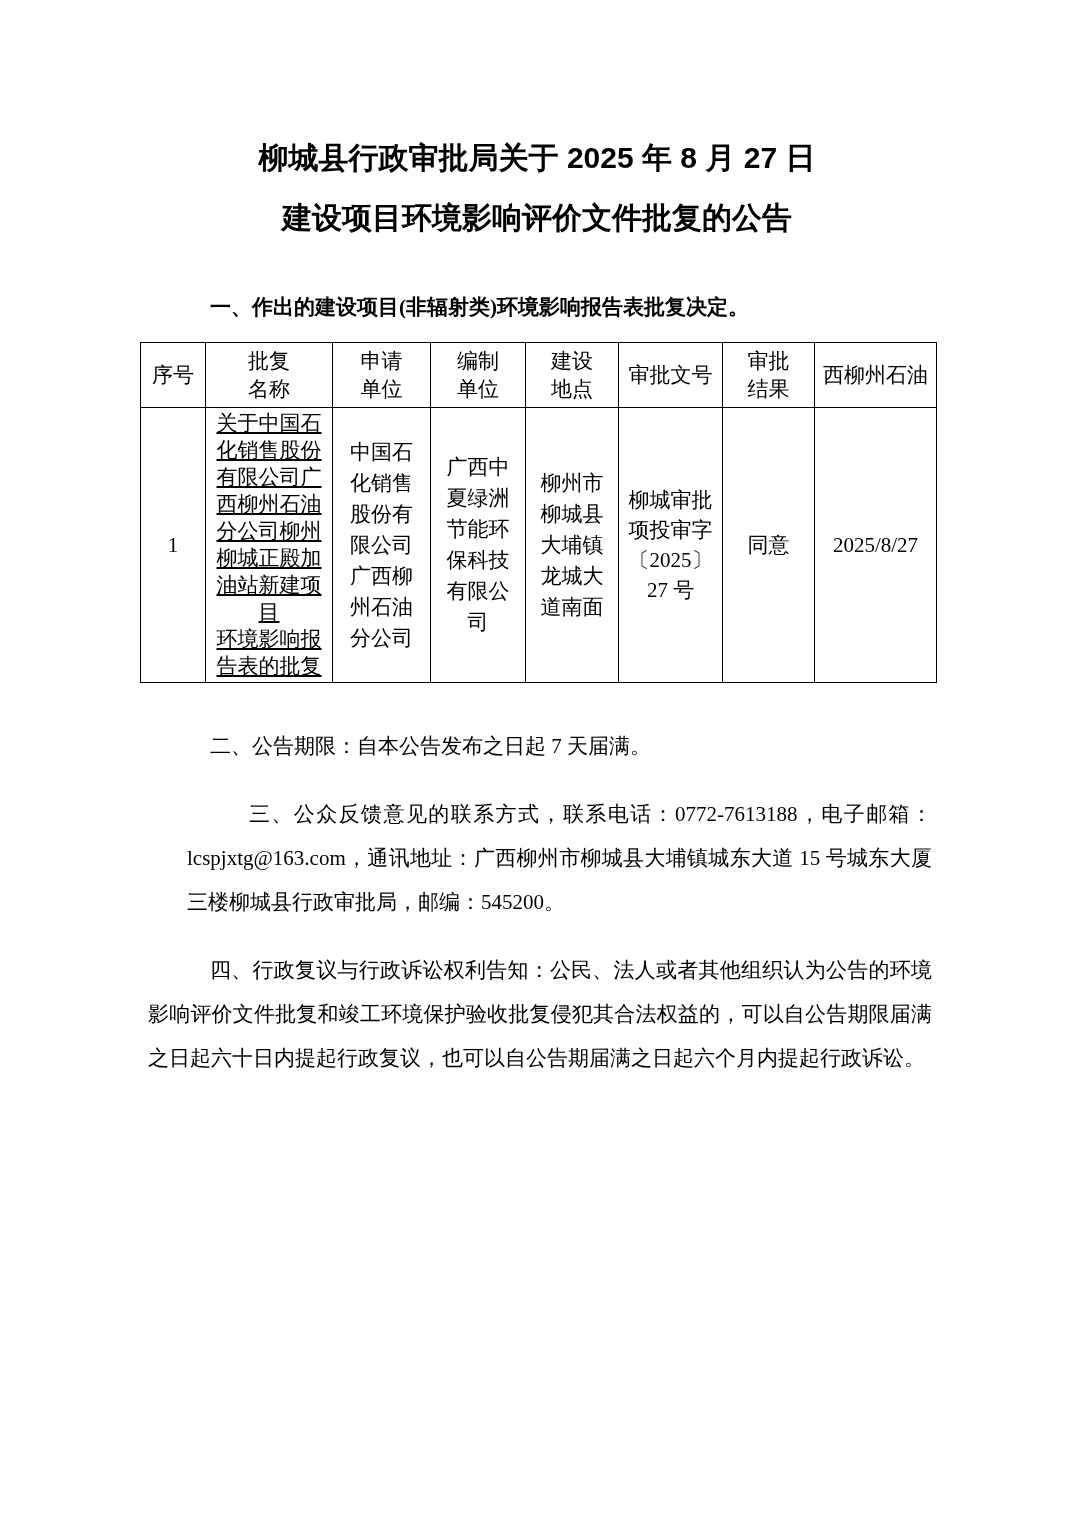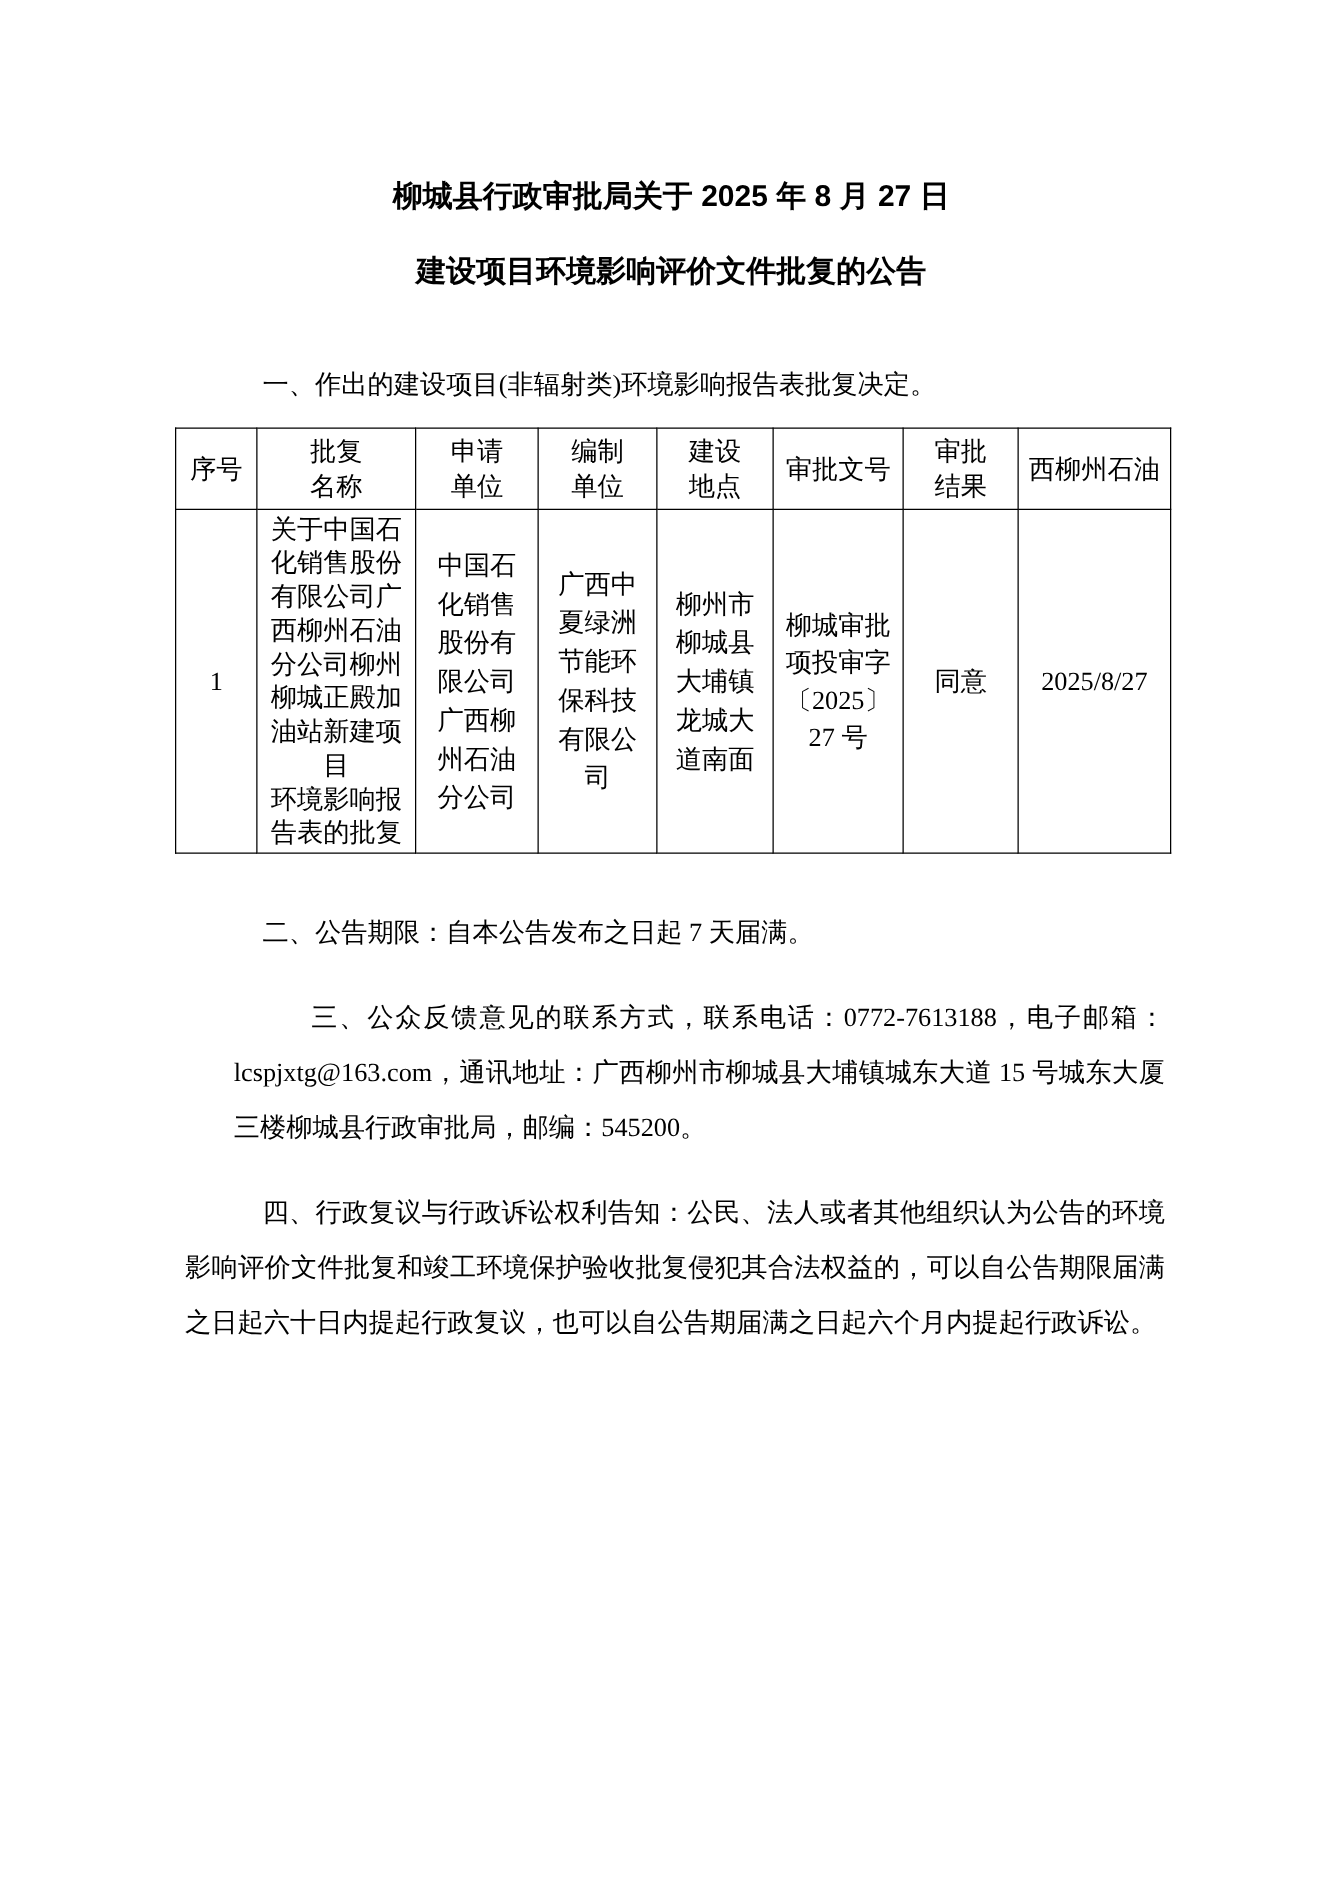--- a/index.html
+++ b/index.html
@@ -16,39 +16,39 @@
   }
   .page {
     position: relative;
     width: 1074px;
     height: 1520px;
     background: #ffffff;
   }
   .doc-title {
     margin: 128px 70px 0 70px;
     font-family: "Liberation Sans", "DejaVu Sans", sans-serif;
-    font-size: 24px;
+    font-size: 30px;
     font-weight: bold;
     line-height: 60px;
     text-align: center;
     white-space: pre-line;
   }
   .content {
     margin: 0 138px 0 140px; 
   }
   p.para {
     margin: 0;
     padding: 0 4px 0 8px;
     font-size: 21px;
     line-height: 44px;
     text-align: justify;
     text-indent: 62px;
     white-space: normal;
   }
-  #sec-1 { margin-top: 37px; margin-bottom: 13px; }
+  #sec-1 { margin-top: 37px; margin-bottom: 13px; font-weight: bold; }
   #sec-2 { margin-top: 41px; }
   #sec-3 { margin-top: 24px; margin-left: 39px; }
   #sec-4 { margin-top: 24px; font-family: Liberation Serif, serif; }
 
   table.approval {
     border-collapse: collapse;
     table-layout: fixed;
     width: 796px;
     border-radius: 11px;
   }
@@ -63,21 +63,21 @@
     white-space: pre-line;
     overflow: hidden;
   }
   table.approval thead th {
     height: 60px;
     line-height: 28px;
   }
   table.approval tbody tr {
     height: 275px;
   }
-  td.cell-name   { line-height: 27px; }
+  td.cell-name   { line-height: 27px; text-decoration: underline; }
   td.cell-wrap3  { line-height: 31px; }
   td.cell-doc    { line-height: 30px; }
   td.cell-single { line-height: 31px; }
 </style>
 </head>
 <body>
 
 <div class="page">
 
   <h1 class="doc-title">柳城县行政审批局关于 2025 年 8 月 27 日

